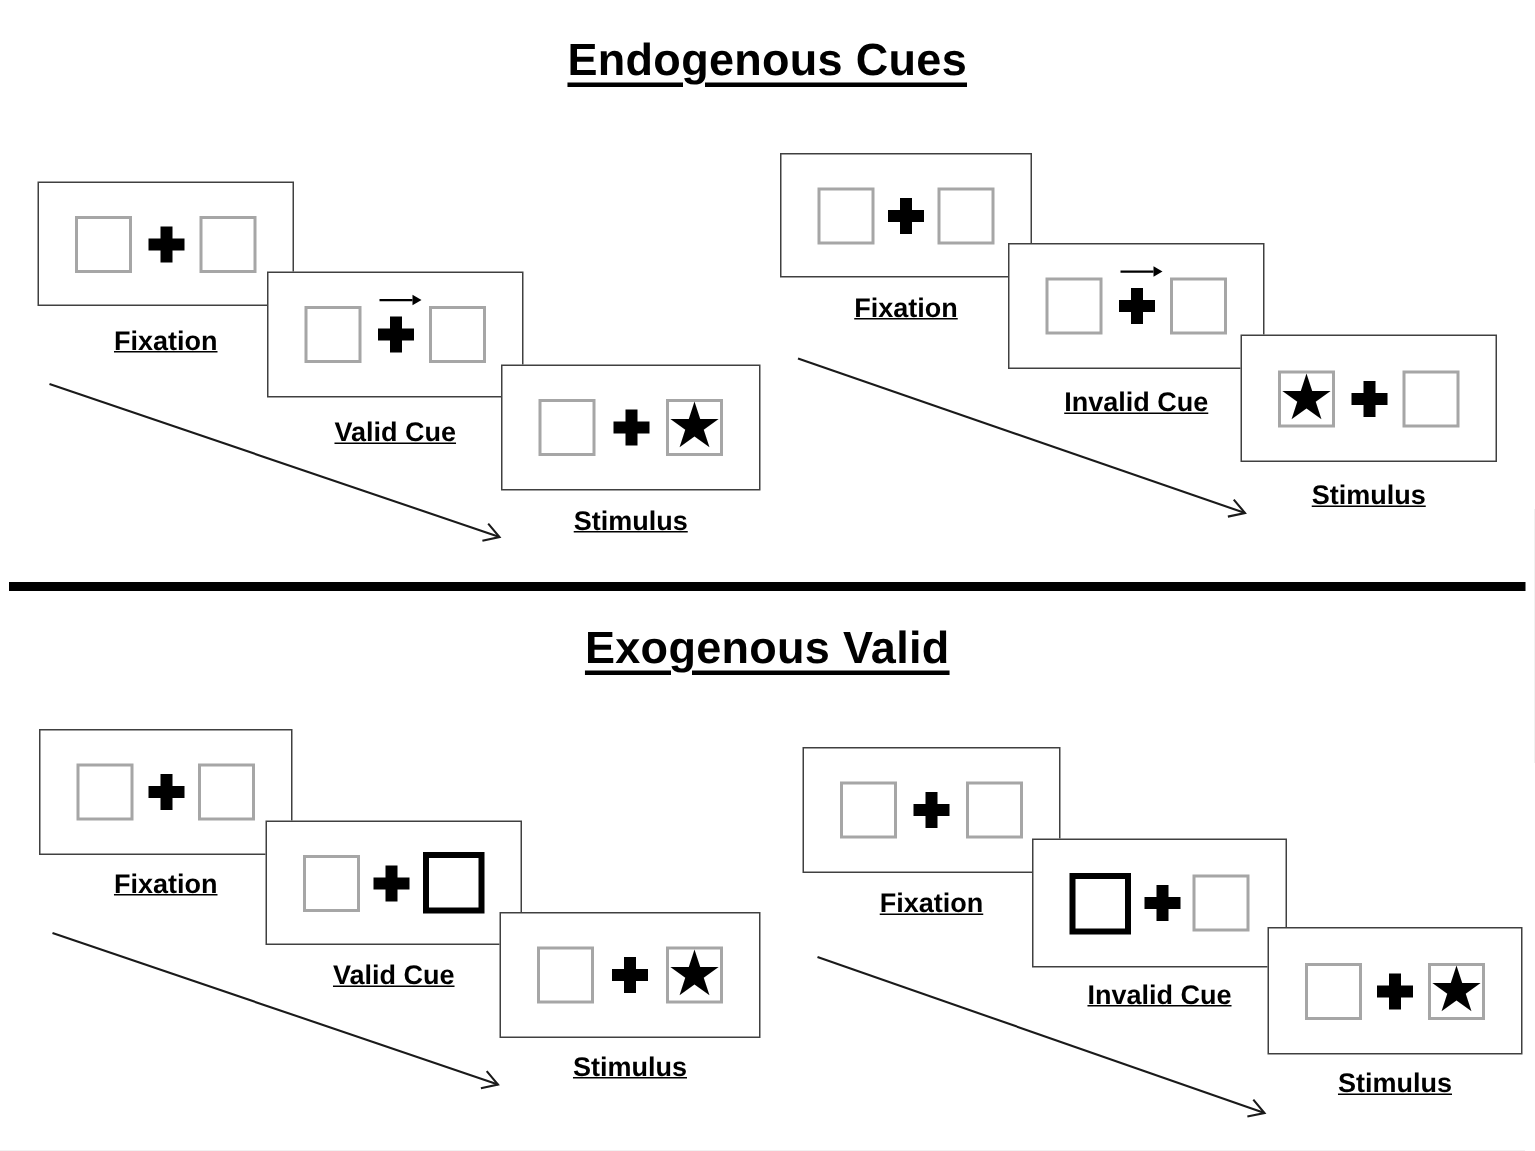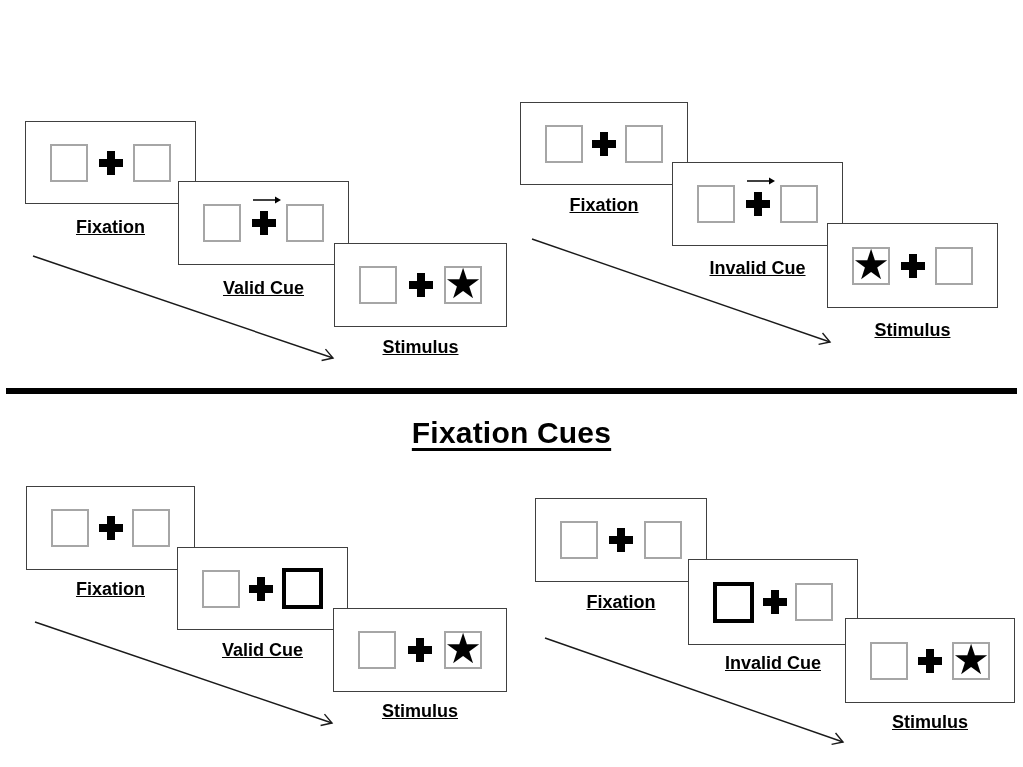--- a/index.html
+++ b/index.html
@@ -49,20 +49,21 @@
 <div id="stage">
 
   <svg width="0" height="0" style="position:absolute" aria-hidden="true">
     <defs>
       <marker id="head" markerWidth="18" markerHeight="18" refX="13" refY="8" orient="auto" markerUnits="userSpaceOnUse">
         <path class="tl-head" d="M3,2 L13,8 L3,14"></path>
       </marker>
     </defs>
   </svg>
 
+  <div class="sec-title" style="top:24px">Endogenous Cues</div>
 
   <div>
     <svg class="tl" style="left:25px;top:248px" width="320" height="118">
       <line class="tl-line" x1="8" y1="8" x2="308" y2="110" marker-end="url(#head)"></line>
     </svg>
 
     <div class="panel" style="left:25px;top:121px;width:171px;height:83px">
       <div class="box"></div>
       <div class="cross">
           <i class="cv"></i>
@@ -136,21 +137,21 @@
           <i class="cv"></i>
           <i class="ch"></i>
         </div>
       <div class="box"></div>
     </div>
     <div class="flabel" style="left:827px;top:319px;width:171px">Stimulus</div>
   </div>
 
   <div id="divider"></div>
 
-  <div class="sec-title" style="top:416px">Fixation Cues</div>
+  <div class="sec-title" style="top:416px">Exogenous Valid</div>
 
   <div>
     <svg class="tl" style="left:27px;top:614px" width="315" height="118">
       <line class="tl-line" x1="8" y1="8" x2="305" y2="109" marker-end="url(#head)"></line>
     </svg>
 
     <div class="panel" style="left:26px;top:486px;width:169px;height:84px">
       <div class="box"></div>
       <div class="cross">
           <i class="cv"></i>

